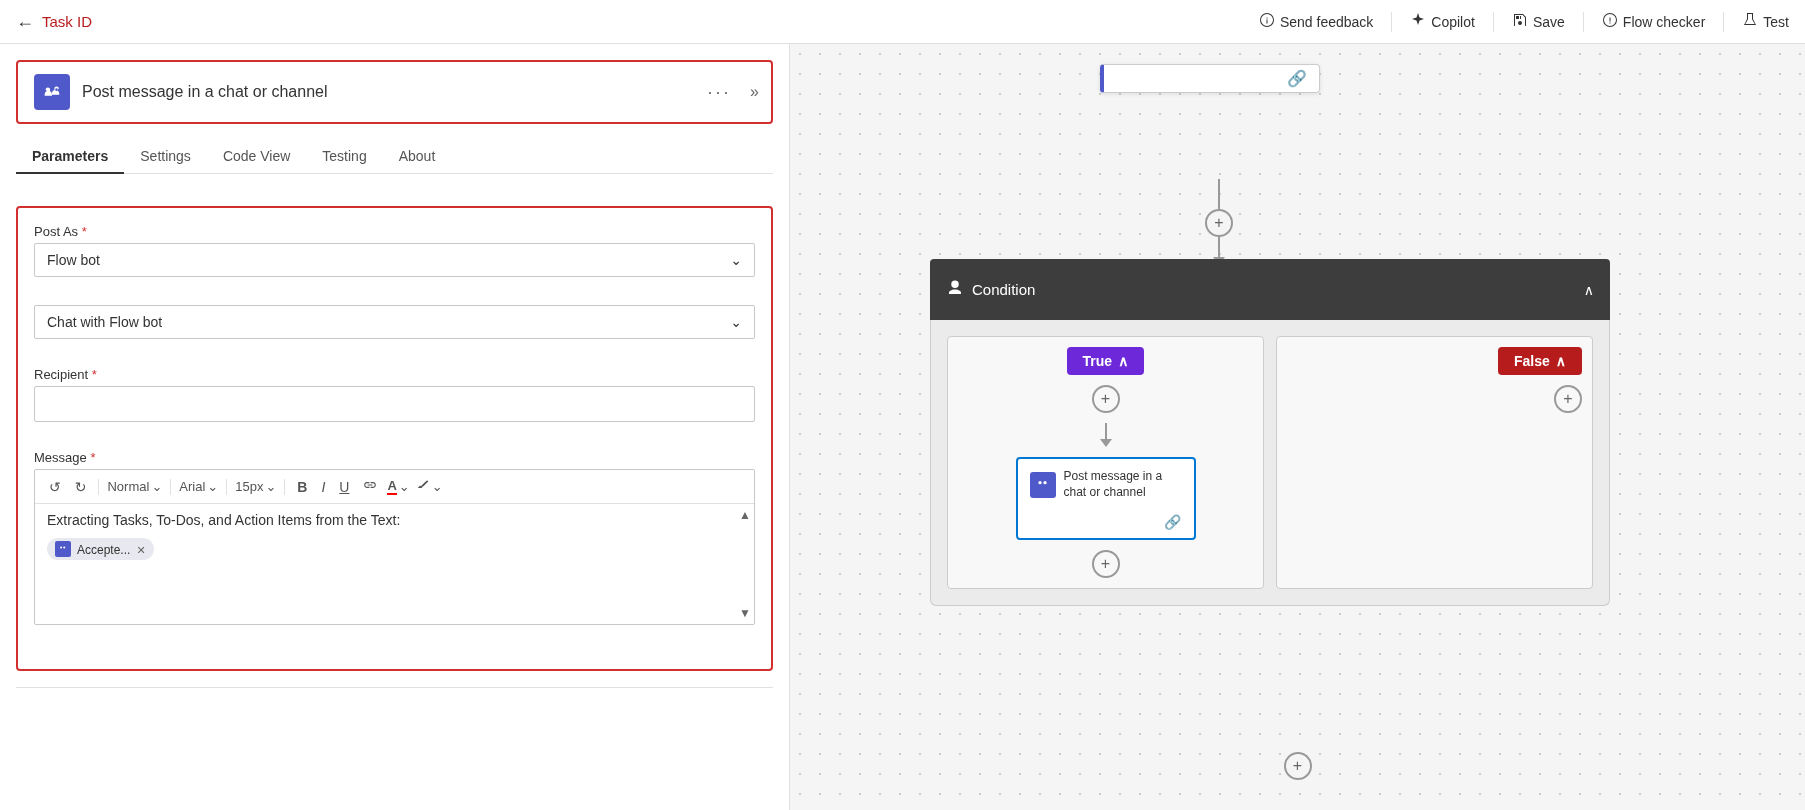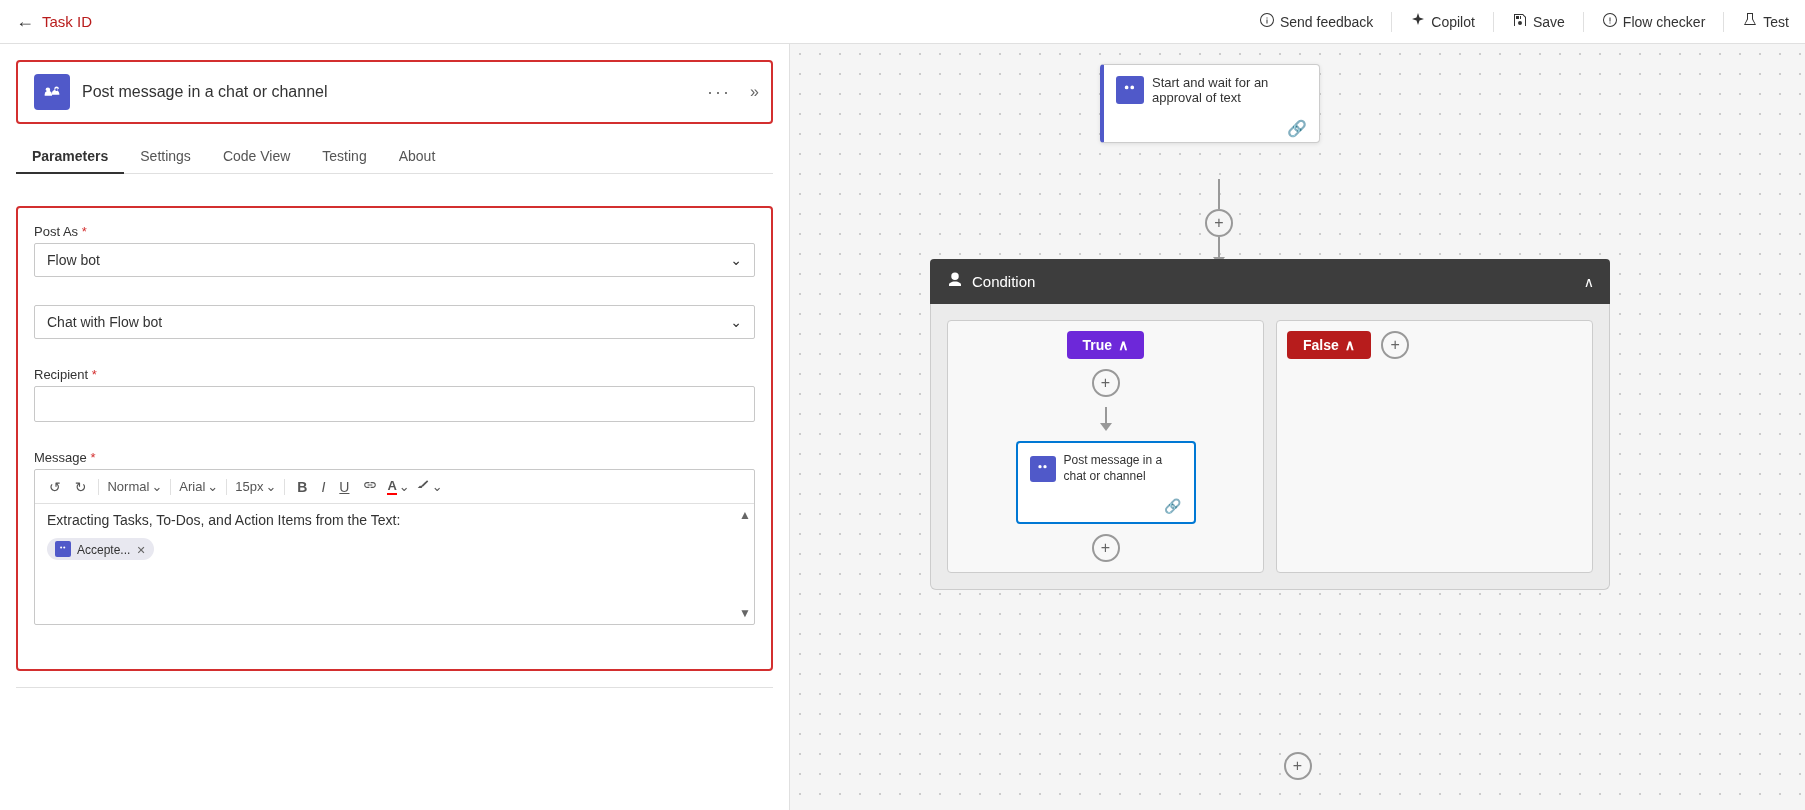--- a/index.html
+++ b/index.html
@@ -108,21 +108,21 @@
     }
     .flow-node-icon { width: 28px; height: 28px; background: #5059c9; border-radius: 3px; display: flex; align-items: center; justify-content: center; flex-shrink: 0; }
     .flow-node-icon svg { fill: #fff; }
     .flow-node-title { font-size: 13px; font-weight: 500; color: #333; }
     .flow-node-link { padding: 4px 12px; text-align: right; }
     .link-icon { font-size: 16px; color: #999; }
 
     
     .approval-node { top: 10px; left: 300px; width: 230px; border-left: 4px solid #5059c9; }
     .condition-header {
-      background: #3d3d3d; border-radius: 4px 4px 0 0; padding: 12px 16px;
+      background: #3d3d3d; border-radius: 4px 4px 0 0; padding: 20px 16px;
       display: flex; align-items: center; justify-content: space-between;
     }
     .condition-header-left { display: flex; align-items: center; gap: 8px; }
     .condition-title { color: #fff; font-size: 15px; font-weight: 500; }
     .condition-collapse { color: #fff; cursor: pointer; font-size: 14px; }
     .branch-header { border-radius: 4px; padding: 6px 16px; font-size: 14px; font-weight: 600; color: #fff; display: flex; align-items: center; gap: 6px; cursor: pointer; }
     .branch-true { background: #6d28d9; }
     .branch-false { background: #b71c1c; }
 
     
@@ -307,28 +307,20 @@
 
     </div>
 
     <hr class="divider">
   </div>
 
   <div class="right-panel">
     <div class="canvas">
 
       <div class="flow-node approval-node" style="top:20px;left:310px;width:220px;border-left:4px solid #5059c9;">
-        <div class="flow-node-header">
-          <div class="flow-node-icon">
-            <svg width="18" height="18" viewBox="0 0 24 24" fill="white">
-                <path d="M17.5 8.5A2.5 2.5 0 0015 6a2.5 2.5 0 00-2.5 2.5A2.5 2.5 0 0015 11a2.5 2.5 0 002.5-2.5zM5 8.5A2.5 2.5 0 017.5 6 2.5 2.5 0 0110 8.5 2.5 2.5 0 017.5 11 2.5 2.5 0 015 8.5z"></path>
-              </svg>
-          </div>
-          <div class="flow-node-title">Start and wait for an approval of text</div>
-        </div>
         <div class="flow-node-link">
           <span class="link-icon">🔗</span>
         </div>
       </div>
 
       <div style="position:absolute;top:135px;left:415px;display:flex;flex-direction:column;align-items:center;">
         <div style="width:2px;height:30px;background:#999;"></div>
         <div style="width:28px;height:28px;border-radius:50%;border:2px solid #999;background:#f5f5f5;display:flex;align-items:center;justify-content:center;cursor:pointer;font-size:16px;color:#666;z-index:10;">+</div>
         <div style="width:2px;height:20px;background:#999;"></div>
         <div style="width:0;height:0;border-left:6px solid transparent;border-right:6px solid transparent;border-top:8px solid #999;"></div>
@@ -372,21 +364,21 @@
                 <div style="font-size:12px;font-weight:500;color:#333;line-height:1.3;">Post message in a chat or channel</div>
               </div>
               <div style="padding:4px 12px 8px;text-align:right;">
                 <span style="font-size:14px;color:#999;">🔗</span>
               </div>
             </div>
 
             <div style="width:28px;height:28px;border-radius:50%;border:2px solid #999;background:#f8f8f8;display:flex;align-items:center;justify-content:center;cursor:pointer;font-size:16px;color:#666;">+</div>
           </div>
 
-          <div style="flex:1;border:1px solid #ccc;border-radius:4px;background:#f8f8f8;display:flex;flex-direction:row;align-items:flex-start;padding:10px;gap:10px;">
+          <div style="flex:1;border:1px solid #ccc;border-radius:4px;background:#f8f8f8;display:flex;flex-direction:column;align-items:flex-end;padding:10px;gap:10px;">
             <div class="branch-header branch-false">
               <span>False</span>
               <span>∧</span>
             </div>
             <div style="width:28px;height:28px;border-radius:50%;border:2px solid #999;background:#f8f8f8;display:flex;align-items:center;justify-content:center;cursor:pointer;font-size:16px;color:#666;">+</div>
           </div>
 
         </div>
       </div>
 

